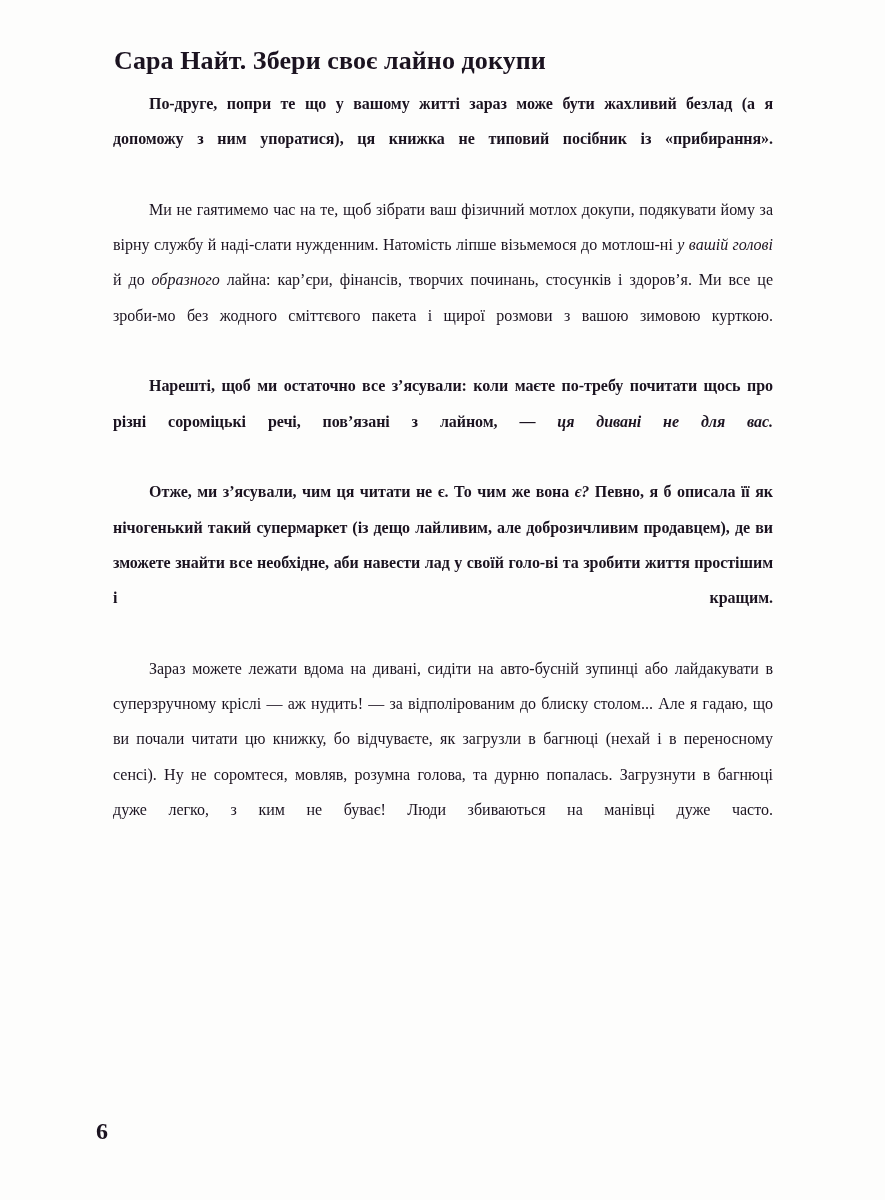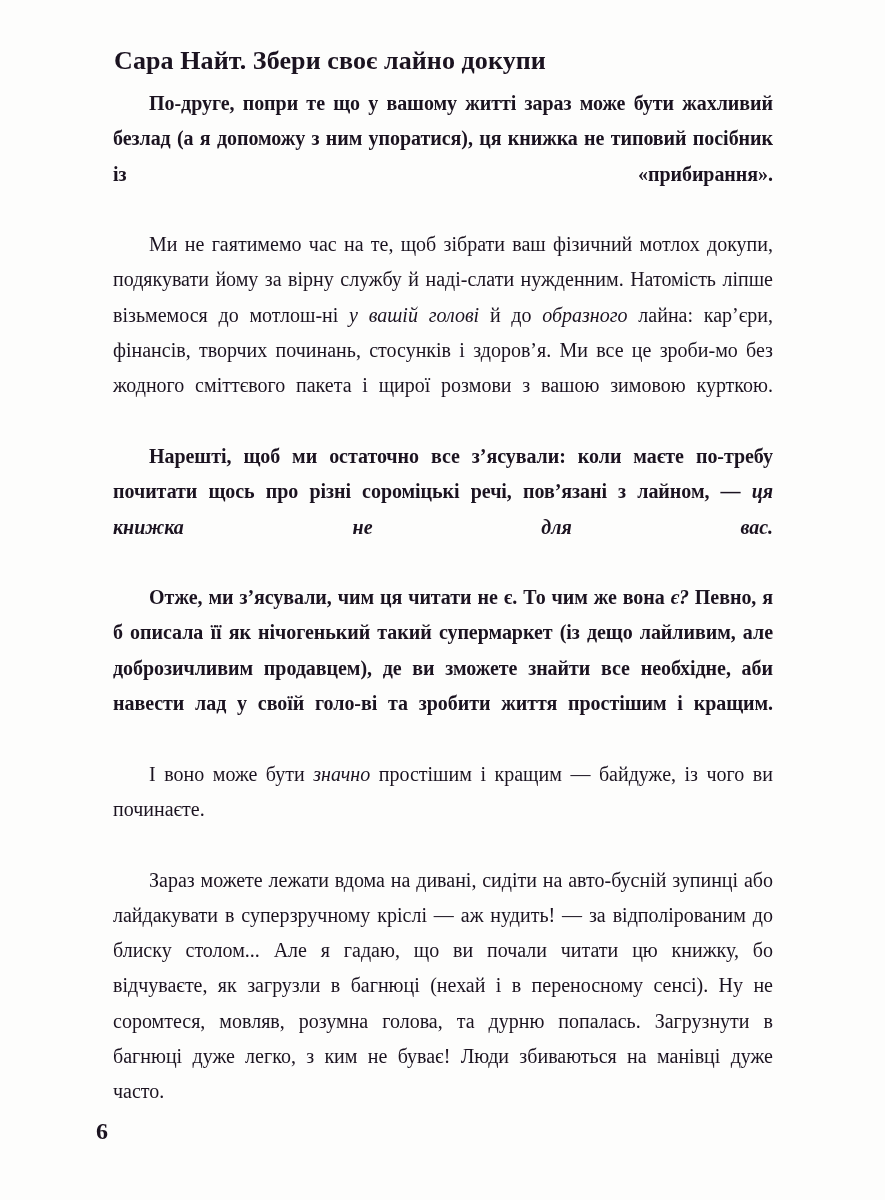--- a/index.html
+++ b/index.html
@@ -27,21 +27,21 @@
     margin-top: 8px;
   }
   .body-block {
     position: absolute;
     left: 113px;
     top: 86px;
     width: 660px;
   }
   p.para {
     margin: 0;
-    font-size: 20px;
+    font-size: 16px;
     line-height: 35.3px;
     text-align: justify;
     text-indent: 36px;
     hyphens: manual;
     word-spacing: 0.2px;
   }
   p.bold {
     font-weight: bold;
     letter-spacing: -0.05px;
   }
@@ -72,31 +72,28 @@
 
     <p class="para bold">
       <span>По-друге, попри те що у вашому житті зараз може бути жахливий безлад (а я допоможу з ним упоратися), ця книжка не типовий посібник із «прибирання».</span>
     </p>
 
     <p class="para">
       <span>Ми не гаятимемо час на те, щоб зібрати ваш фізичний мотлох докупи, подякувати йому за вірну службу й наді-слати нужденним. Натомість ліпше візьмемося до мотлош-ні </span><i>у вашій голові</i><span> й до </span><i>образного</i><span> лайна: кар’єри, фінансів, творчих починань, стосунків і здоров’я. Ми все це зроби-мо без жодного сміттєвого пакета і щирої розмови з вашою зимовою курткою.</span>
     </p>
 
     <p class="para bold">
-      <span>Нарешті, щоб ми остаточно все з’ясували: коли маєте по-требу почитати щось про різні сороміцькі речі, пов’язані з лайном, — </span><i>ця книжка не для вас.</i>
+      <span>Нарешті, щоб ми остаточно все з’ясували: коли маєте по-требу почитати щось про різні сороміцькі речі, пов’язані з лайном, — </span><i>ця дивані не для вас.</i>
     </p>
 
 
     <p class="para bold">
       <span>Отже, ми з’ясували, чим ця читати не є. То чим же вона </span><i>є?</i><span> Певно, я б описала її як нічогенький такий супермаркет (із дещо лайливим, але доброзичливим продавцем), де ви зможете знайти все необхідне, аби навести лад у своїй голо-ві та зробити життя простішим і кращим.</span>
     </p>
 
-    <p class="para">
-      <span>І воно може бути </span><i>значно</i><span> простішим і кращим — байдуже, із чого ви починаєте.</span>
-    </p>
 
     <p class="para">
       <span>Зараз можете лежати вдома на дивані, сидіти на авто-бусній зупинці або лайдакувати в суперзручному кріслі — аж нудить! — за відполірованим до блиску столом... Але я гадаю, що ви почали читати цю книжку, бо відчуваєте, як загрузли в багнюці (нехай і в переносному сенсі). Ну не соромтеся, мовляв, розумна голова, та дурню попалась. Загрузнути в багнюці дуже легко, з ким не буває! Люди збиваються на манівці дуже часто.</span>
     </p>
 
   </div>
 
   <div class="page-number">6</div>
 
 </div>

